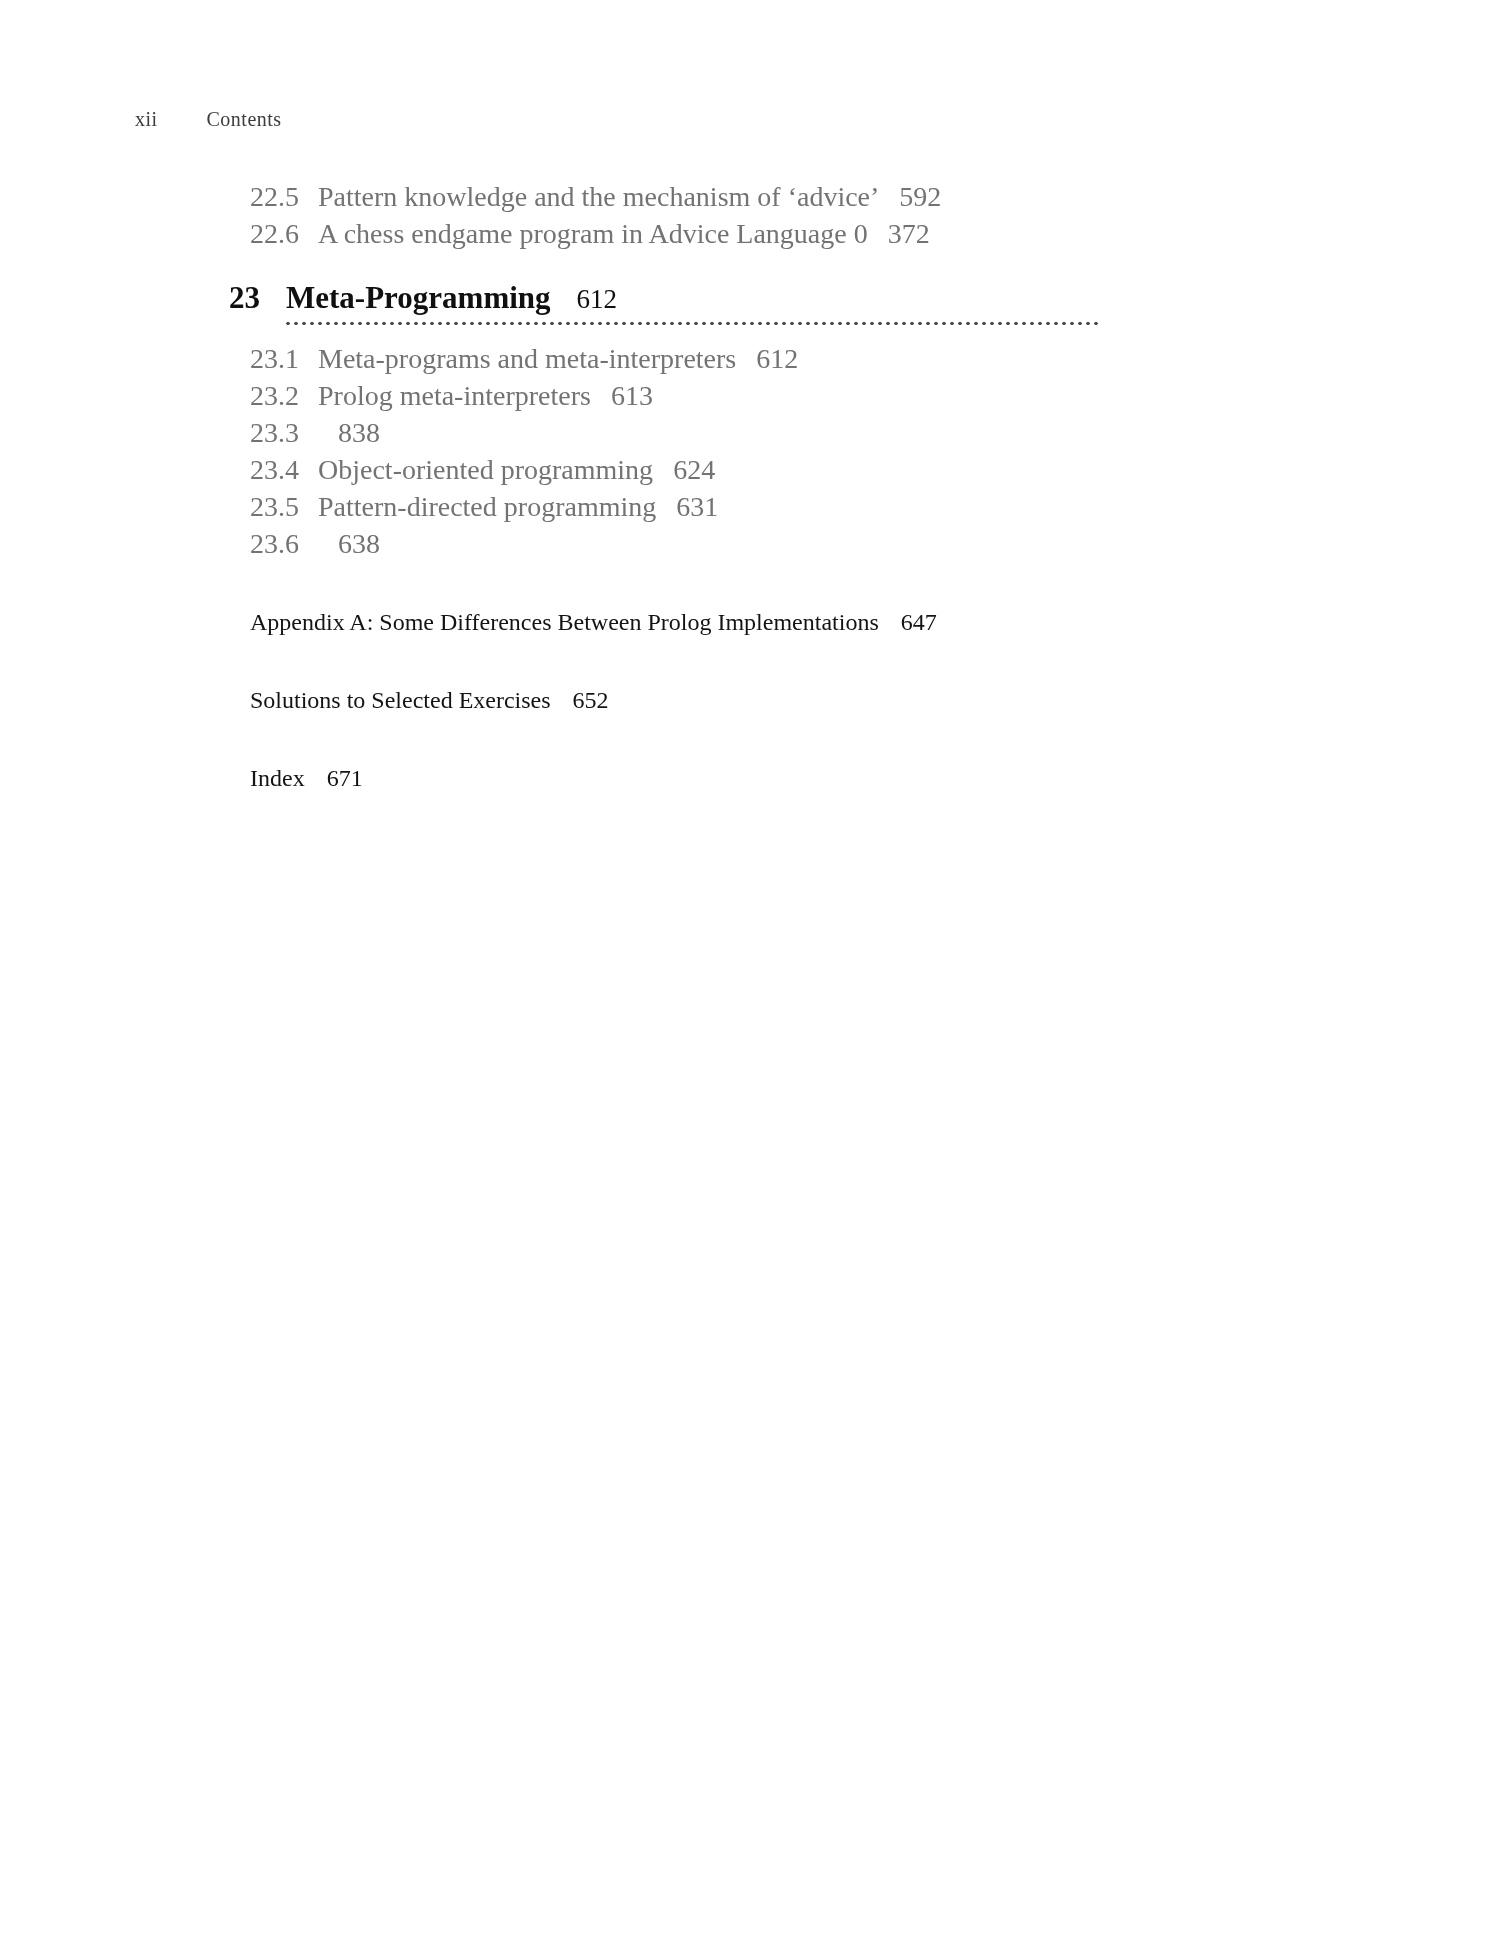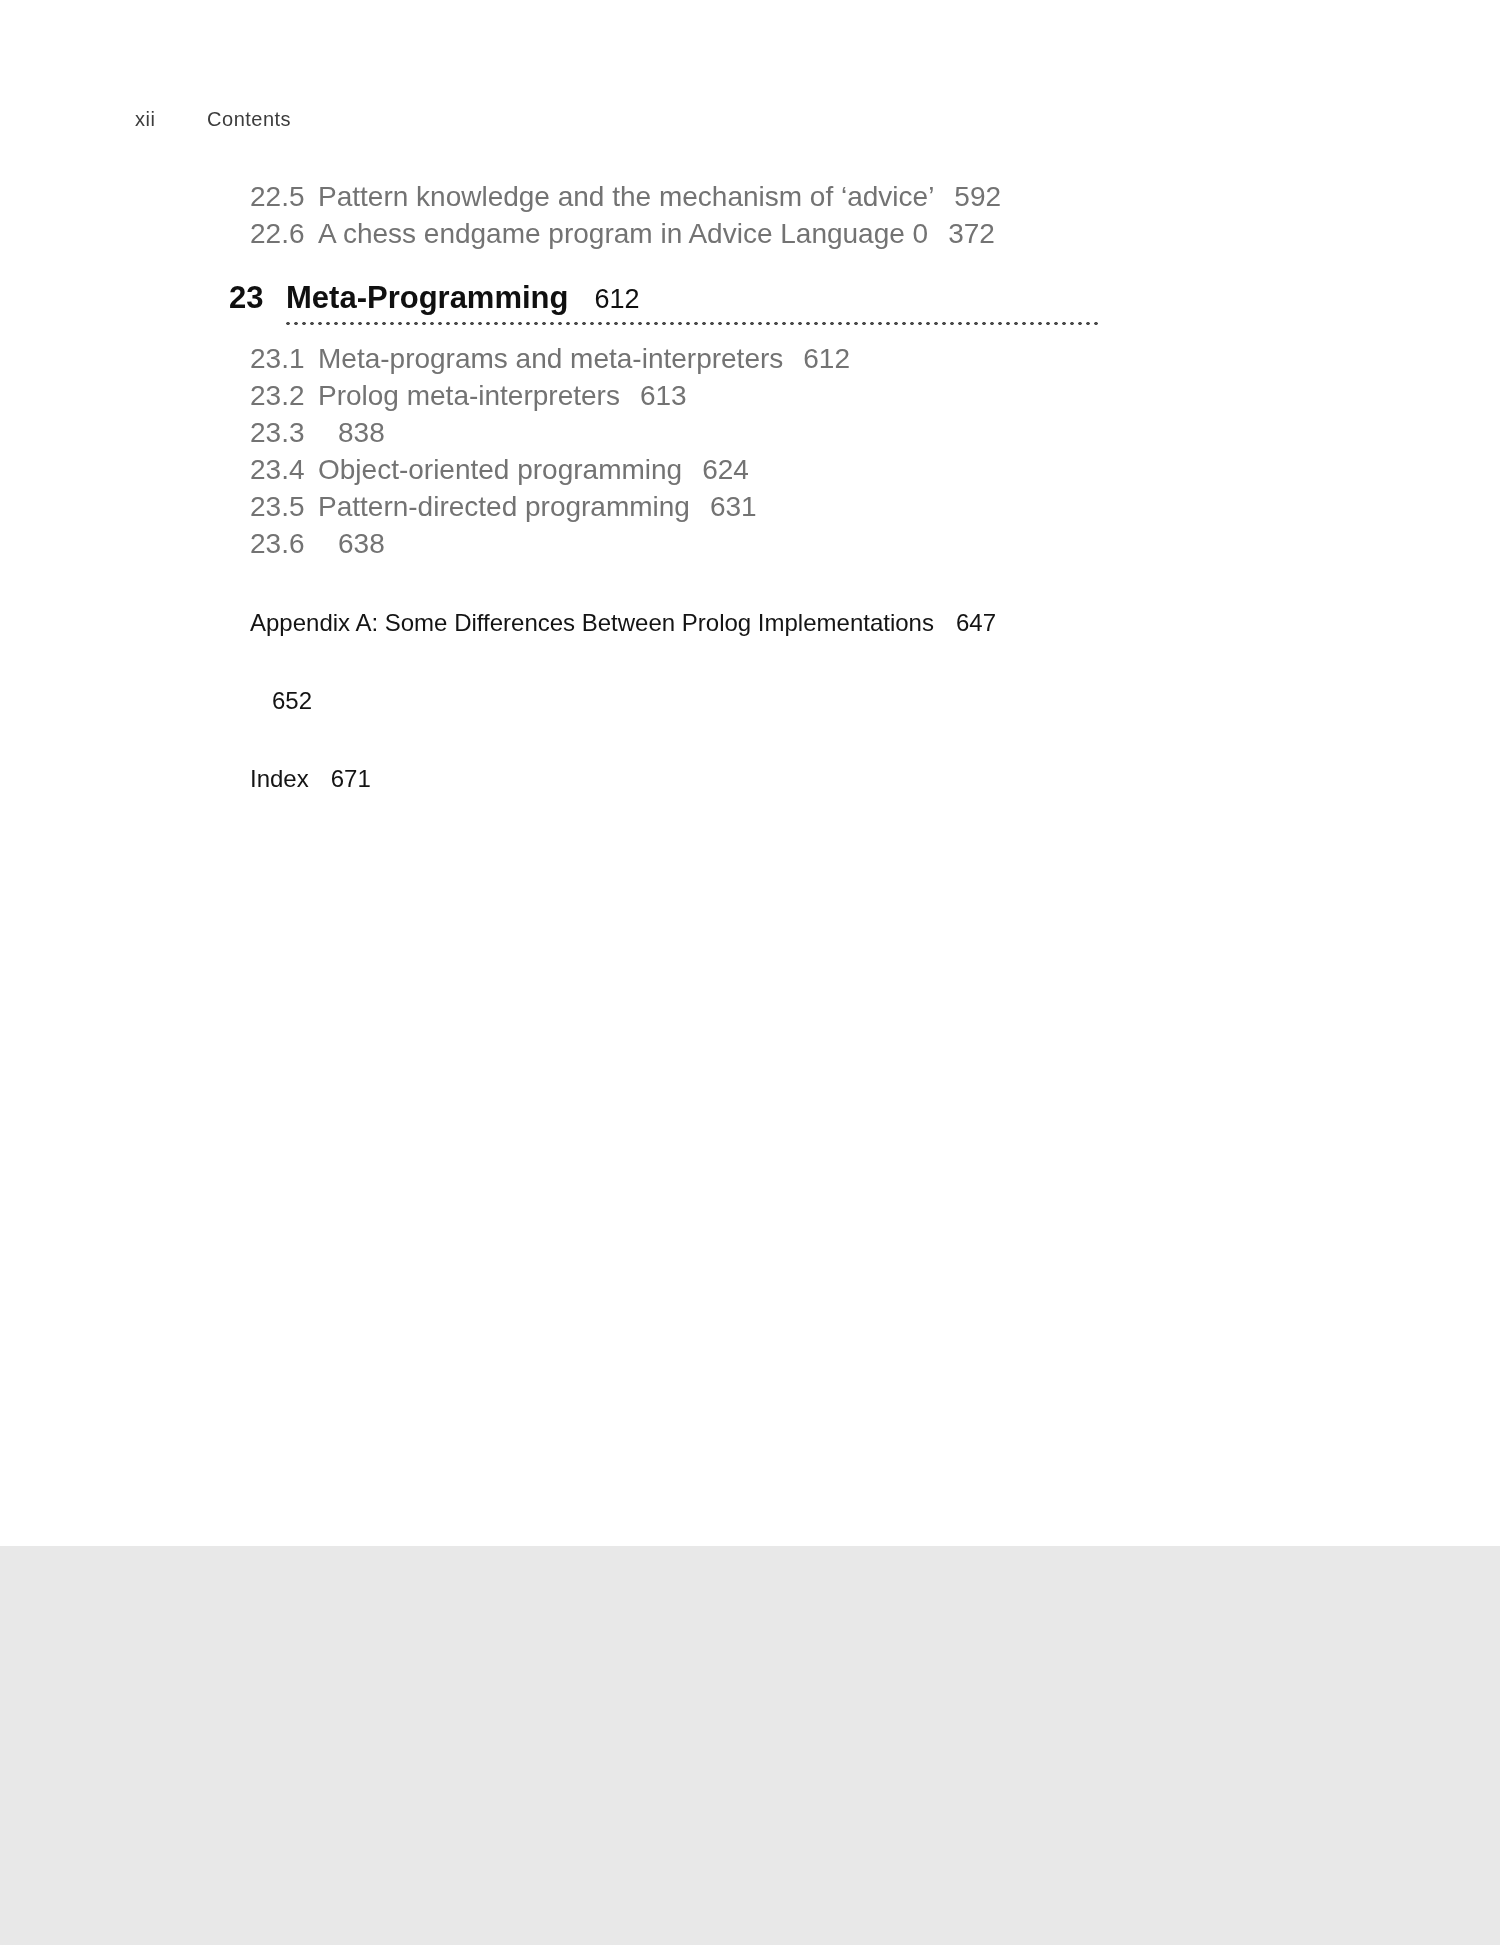--- a/index.html
+++ b/index.html
@@ -3,24 +3,24 @@
 <meta charset="utf-8">
 <style>
   html, body {
     margin: 0;
     padding: 0;
     background: #e8e8e8;
   }
   .page {
     position: relative;
     width: 1500px;
-    height: 1546px;
+    height: 1945px;
     margin: 0 auto;
     background: #ffffff;
-    font-family: Liberation Sans, sans-serif;
+    font-family: Liberation Serif, serif;
     color: #161616;
     overflow: hidden;
   }
   
   .page-header {
     position: absolute;
     top: 108px;
     left: 135px;
     font-size: 20px;
     color: #3c3c3c;
@@ -170,20 +170,21 @@
       <span class="num">23.6</span>
       <span class="pg">638</span>
     </div>
 
     <div class="back-matter">
       <div class="back-row">
         <span class="title">Appendix A: Some Differences Between Prolog Implementations</span>
         <span class="pg">647</span>
       </div>
       <div class="back-row">
+        <span class="title">Solutions to Selected Exercises</span>
         <span class="pg">652</span>
       </div>
       <div class="back-row">
         <span class="title">Index</span>
         <span class="pg">671</span>
       </div>
     </div>
 
   </div>
 </div>

